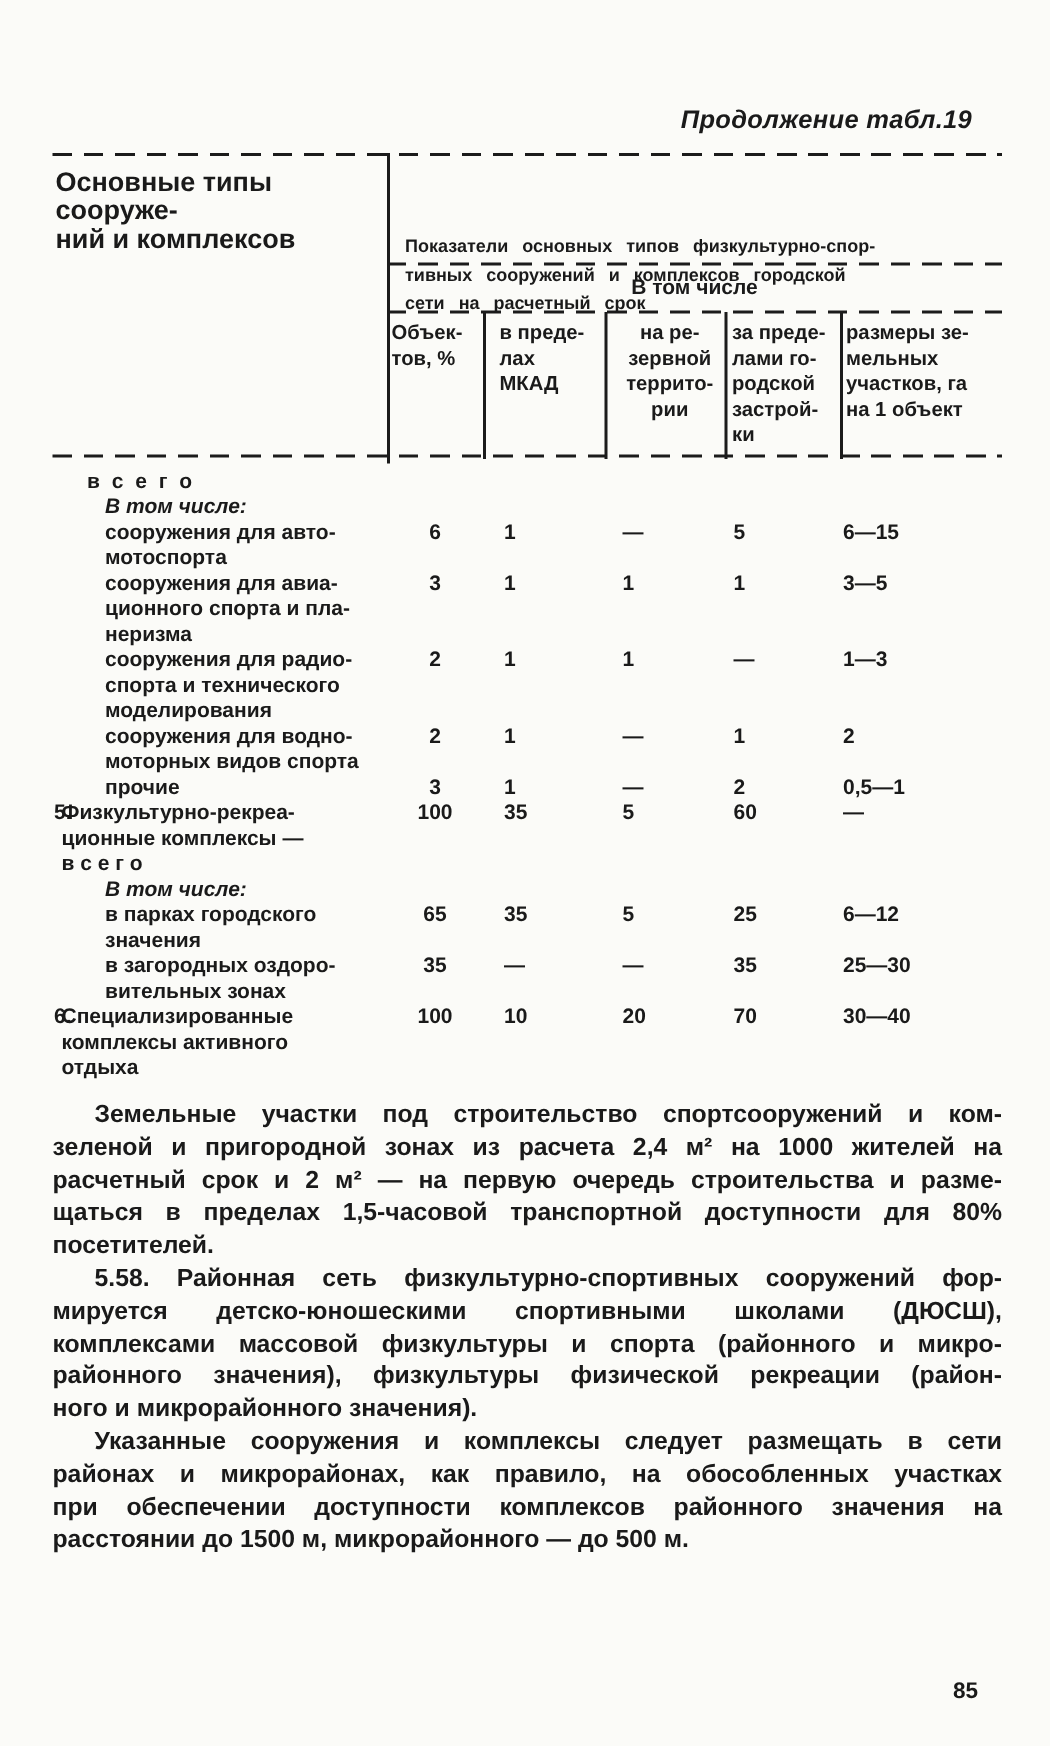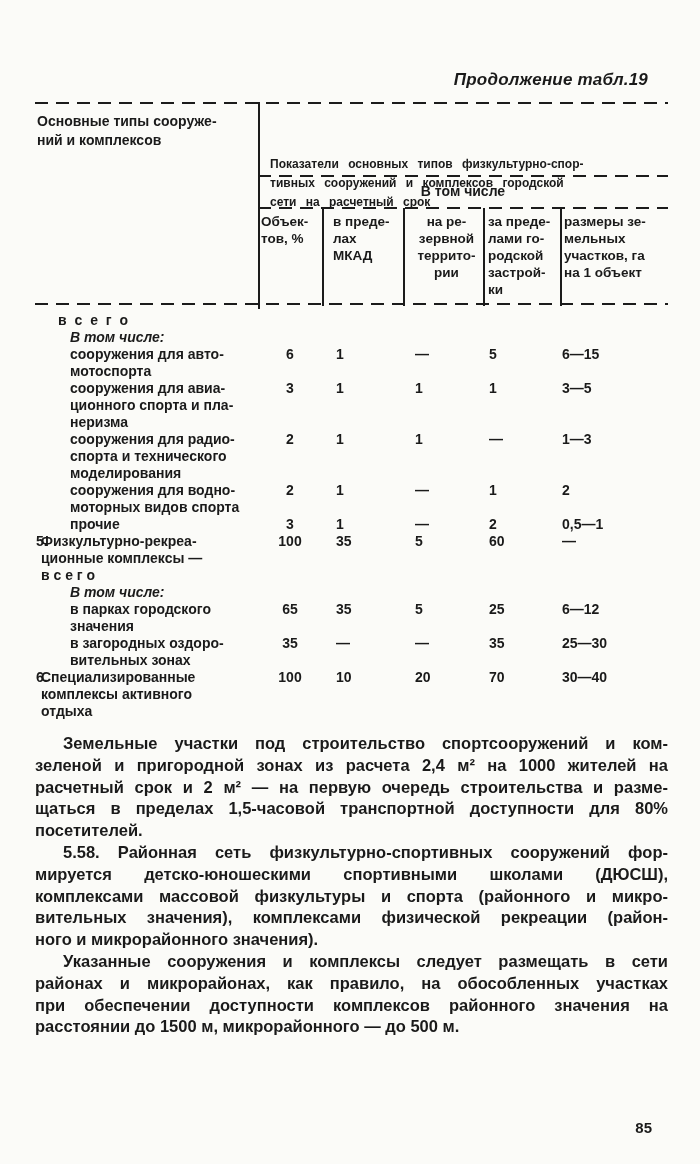--- a/index.html
+++ b/index.html
@@ -23,21 +23,21 @@
   #hl-mid1{ top:73px; left:223px; width:410px; }
   #hl-mid2{ top:105px; left:223px; width:410px; }
   #hl-bottom{ top:201px; left:0; width:633px; }
   .vline{ position:absolute; width:2px; background:#1b1b1b; }
   #vl-main{ left:223px; top:0; height:207px; }
   .vsub{ top:106px; height:98px; }
   #vl-1{ left:287px; } #vl-2{ left:368px; } #vl-3{ left:448px; } #vl-4{ left:525px; }
 
   .left-head{
     position:absolute; left:2px; top:10px; width:216px;
-    font-size:14px; line-height:19px; white-space:pre-line;
+    font-size:18px; line-height:19px; white-space:pre-line;
   }
   .group-head{
     position:absolute; left:235px; top:9px; width:396px;
     font-size:12px; line-height:19px; white-space:pre-line; word-spacing:6px;margin-top:44px;
   }
   .subgroup{
     position:absolute; left:223px; top:81px; width:410px;
     text-align:center; font-size:14px;
   }
   .colheads{
@@ -271,21 +271,21 @@
         <div class="tline first">Земельные участки под строительство спортсооружений и ком-</div>
         <div class="tline">зеленой и пригородной зонах из расчета 2,4 м² на 1000 жителей на</div>
         <div class="tline">расчетный срок и 2 м² — на первую очередь строительства и разме-</div>
         <div class="tline">щаться в пределах 1,5-часовой транспортной доступности для 80%</div>
         <div class="tline last">посетителей.</div>
       </div>
       <div class="para">
         <div class="tline first">5.58. Районная сеть физкультурно-спортивных сооружений фор-</div>
         <div class="tline">мируется детско-юношескими спортивными школами (ДЮСШ),</div>
         <div class="tline">комплексами массовой физкультуры и спорта (районного и микро-</div>
-        <div class="tline">вительных значения), комплексами физической рекреации (район-</div>
+        <div class="tline">районного значения), физкультуры физической рекреации (район-</div>
         <div class="tline last">ного и микрорайонного значения).</div>
       </div>
       <div class="para">
         <div class="tline first">Указанные сооружения и комплексы следует размещать в сети</div>
         <div class="tline">районах и микрорайонах, как правило, на обособленных участках</div>
         <div class="tline">при обеспечении доступности комплексов районного значения на</div>
         <div class="tline last">расстоянии до 1500 м, микрорайонного — до 500 м.</div>
       </div>
     </div>
 

